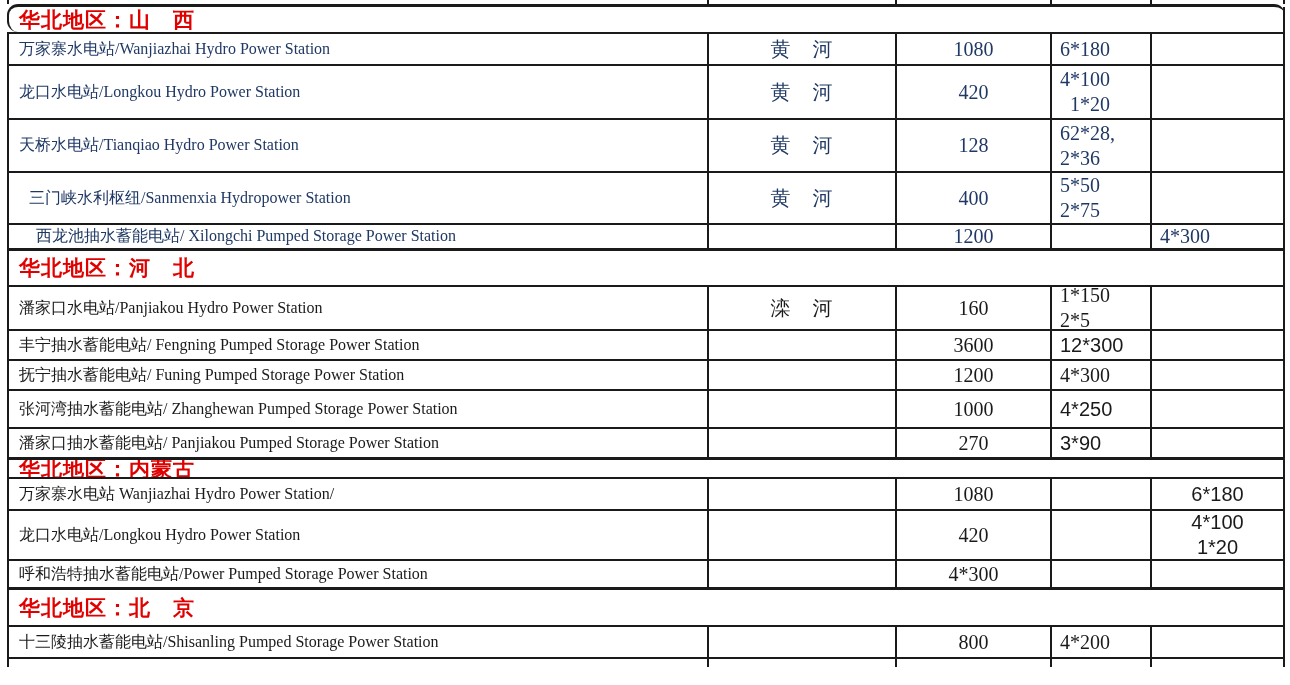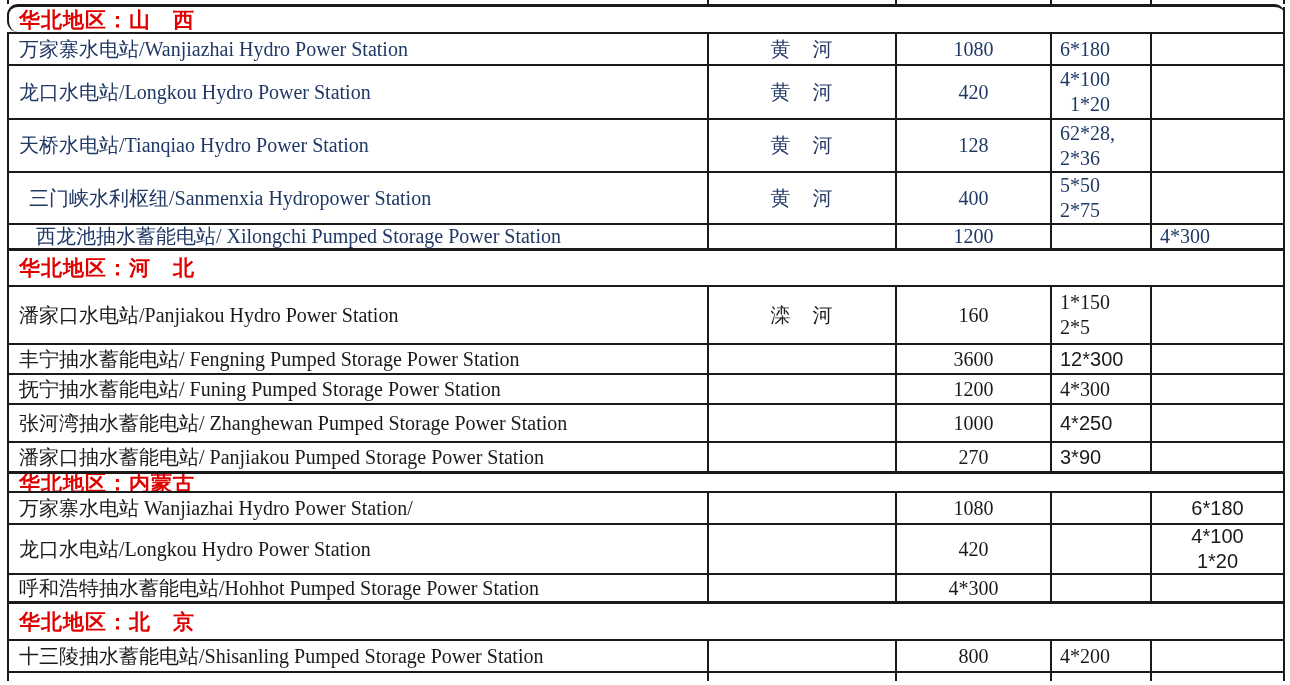--- a/index.html
+++ b/index.html
@@ -7,21 +7,21 @@
        font-family:"Liberation Serif","DejaVu Serif",serif;}
   .tbl{position:absolute;left:7px;top:0;width:1278px;}
   .row{display:flex;box-sizing:border-box;border-left:2px solid var(--border,#1a1a1a);
        border-top:2px solid var(--border,#1a1a1a);}
   .row.spacer-top{border-top:none;}
   .row.section{border-top:3px solid var(--border,#1a1a1a);}
   .cell{box-sizing:border-box;border-right:2px solid var(--border,#1a1a1a);
         display:flex;align-items:center;overflow:hidden;}
   .seccell{flex:0 0 1276px;padding-left:10px;font-size:21px;font-weight:bold;
            color:var(--red,#e00000);letter-spacing:1px;}
-  .name{padding-left:10px;font-size:20px;}
+  .name{padding-left:10px;font-size:16px;}
   .river{justify-content:center;font-size:20px;letter-spacing:1px;}
   .cap{justify-content:center;font-size:20px;}
   .units{padding-left:8px;font-size:20px;line-height:25px;white-space:pre-wrap;}
   .alt{padding-left:8px;font-size:20px;line-height:25px;white-space:pre-wrap;}
   .alt.center{padding-left:0;justify-content:center;text-align:center;}
   .c-blue{color:var(--blue,#1f3864);}
   .c-black{color:var(--black,#1a1a1a);}
   .sans{font-family:"Liberation Sans","DejaVu Sans",sans-serif;}
 </style>
 </head>
@@ -72,21 +72,21 @@
     <div class="row station" style="height: 25px;">
       <div class="cell name c-blue" style="flex: 0 0 700px; padding-left: 27px;">西龙池抽水蓄能电站/ Xilongchi Pumped Storage Power Station</div>
       <div class="cell river c-blue" style="flex: 0 0 188px;"></div>
       <div class="cell cap c-blue" style="flex: 0 0 155px;">1200</div>
       <div class="cell units c-blue" style="flex: 0 0 100px;"></div>
       <div class="cell alt c-blue" style="flex: 0 0 133px;">4*300</div>
     </div>
     <div class="row section" style="height: 37px;">
       <div class="cell seccell">华北地区：河　北</div>
     </div>
-    <div class="row station" style="height: 58px;">
+    <div class="row station" style="height: 44px;">
       <div class="cell name c-black" style="flex: 0 0 700px;">潘家口水电站/Panjiakou Hydro Power Station</div>
       <div class="cell river c-black" style="flex: 0 0 188px;">滦　河</div>
       <div class="cell cap c-black" style="flex: 0 0 155px;">160</div>
       <div class="cell units c-black" style="flex: 0 0 100px;">1*150
 2*5</div>
       <div class="cell alt c-black" style="flex: 0 0 133px;"></div>
     </div>
     <div class="row station" style="height: 30px;">
       <div class="cell name c-black" style="flex: 0 0 700px;">丰宁抽水蓄能电站/ Fengning Pumped Storage Power Station</div>
       <div class="cell river c-black" style="flex: 0 0 188px;"></div>
@@ -127,21 +127,21 @@
     </div>
     <div class="row station" style="height: 50px;">
       <div class="cell name c-black" style="flex: 0 0 700px;">龙口水电站/Longkou Hydro Power Station</div>
       <div class="cell river c-black" style="flex: 0 0 188px;"></div>
       <div class="cell cap c-black" style="flex: 0 0 155px;">420</div>
       <div class="cell units c-black" style="flex: 0 0 100px;"></div>
       <div class="cell alt c-black sans center" style="flex: 0 0 133px;">4*100
 1*20</div>
     </div>
     <div class="row station" style="height: 28px;">
-      <div class="cell name c-black" style="flex: 0 0 700px;">呼和浩特抽水蓄能电站/Hohhot Pumped Storage Power Station</div>
+      <div class="cell name c-black" style="flex: 0 0 700px;">呼和浩特抽水蓄能电站/Power Pumped Storage Power Station</div>
       <div class="cell river c-black" style="flex: 0 0 188px;"></div>
       <div class="cell cap c-black" style="flex: 0 0 155px;">4*300</div>
       <div class="cell units c-black" style="flex: 0 0 100px;"></div>
       <div class="cell alt c-black" style="flex: 0 0 133px;"></div>
     </div>
     <div class="row section" style="height: 38px;">
       <div class="cell seccell">华北地区：北　京</div>
     </div>
     <div class="row station" style="height: 32px;">
       <div class="cell name c-black" style="flex: 0 0 700px;">十三陵抽水蓄能电站/Shisanling Pumped Storage Power Station</div>

